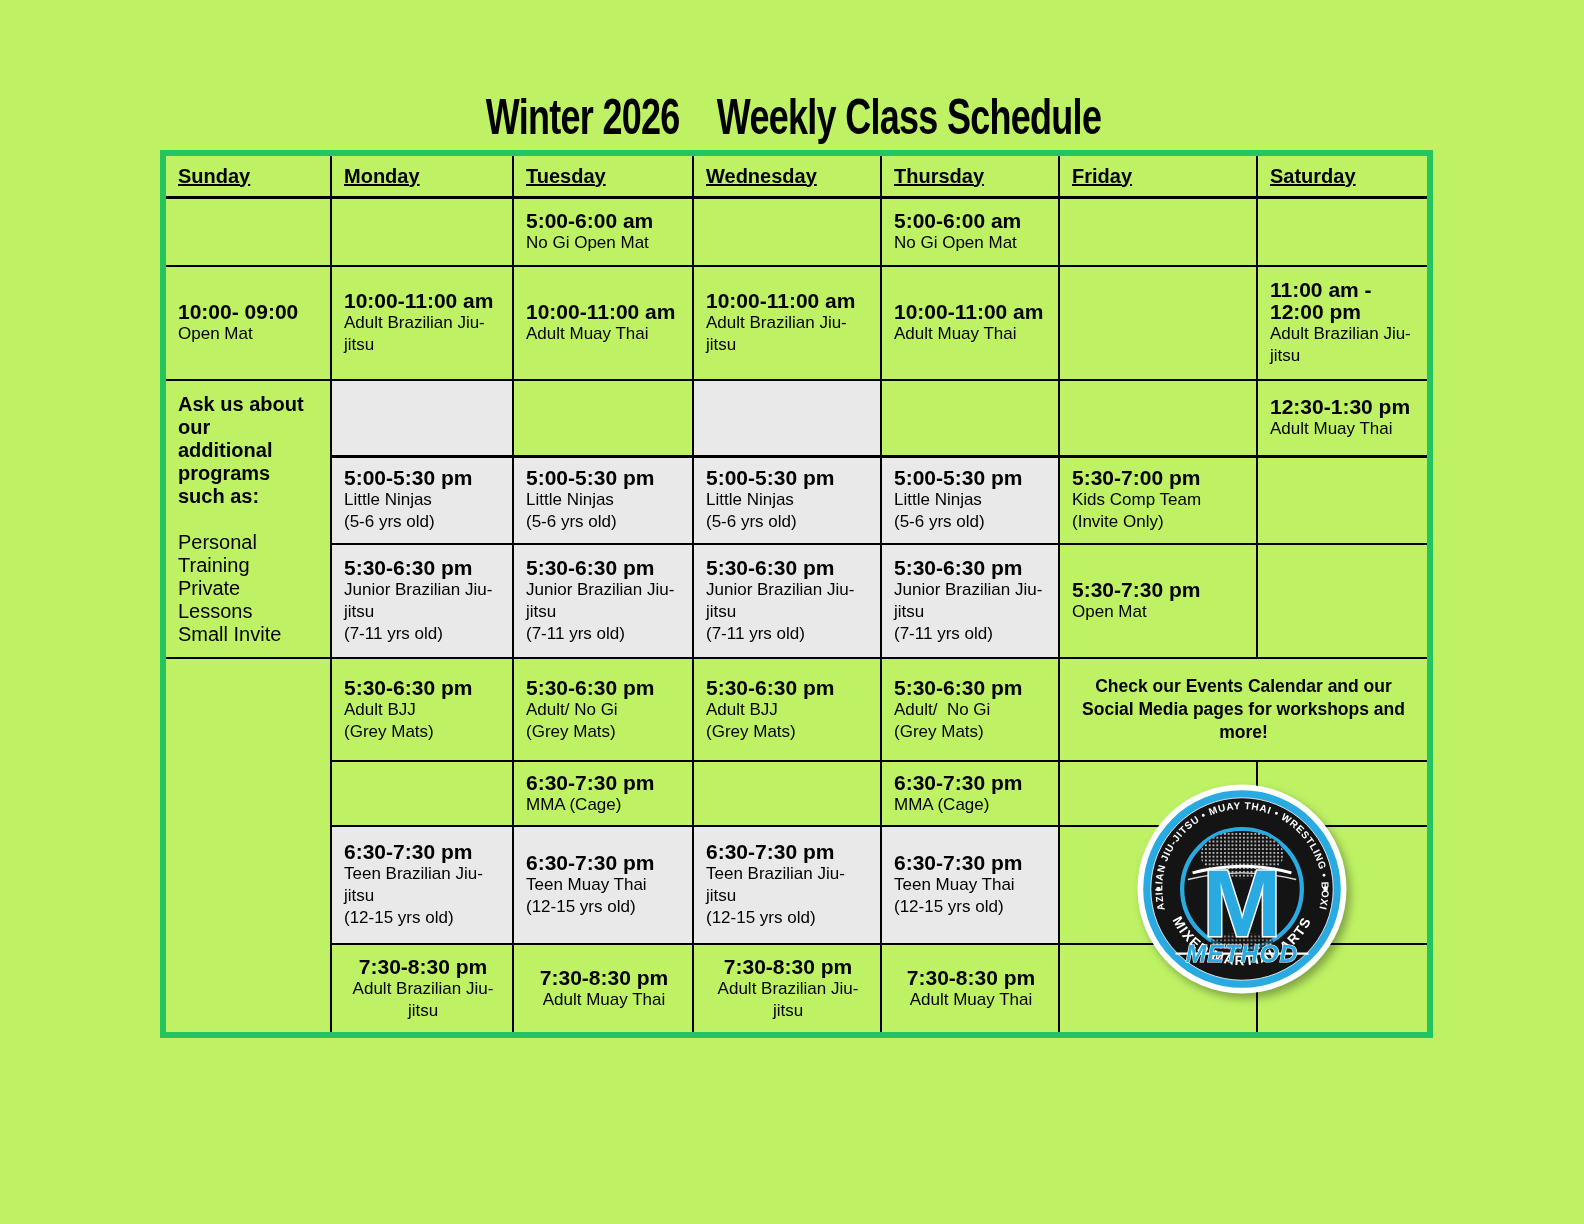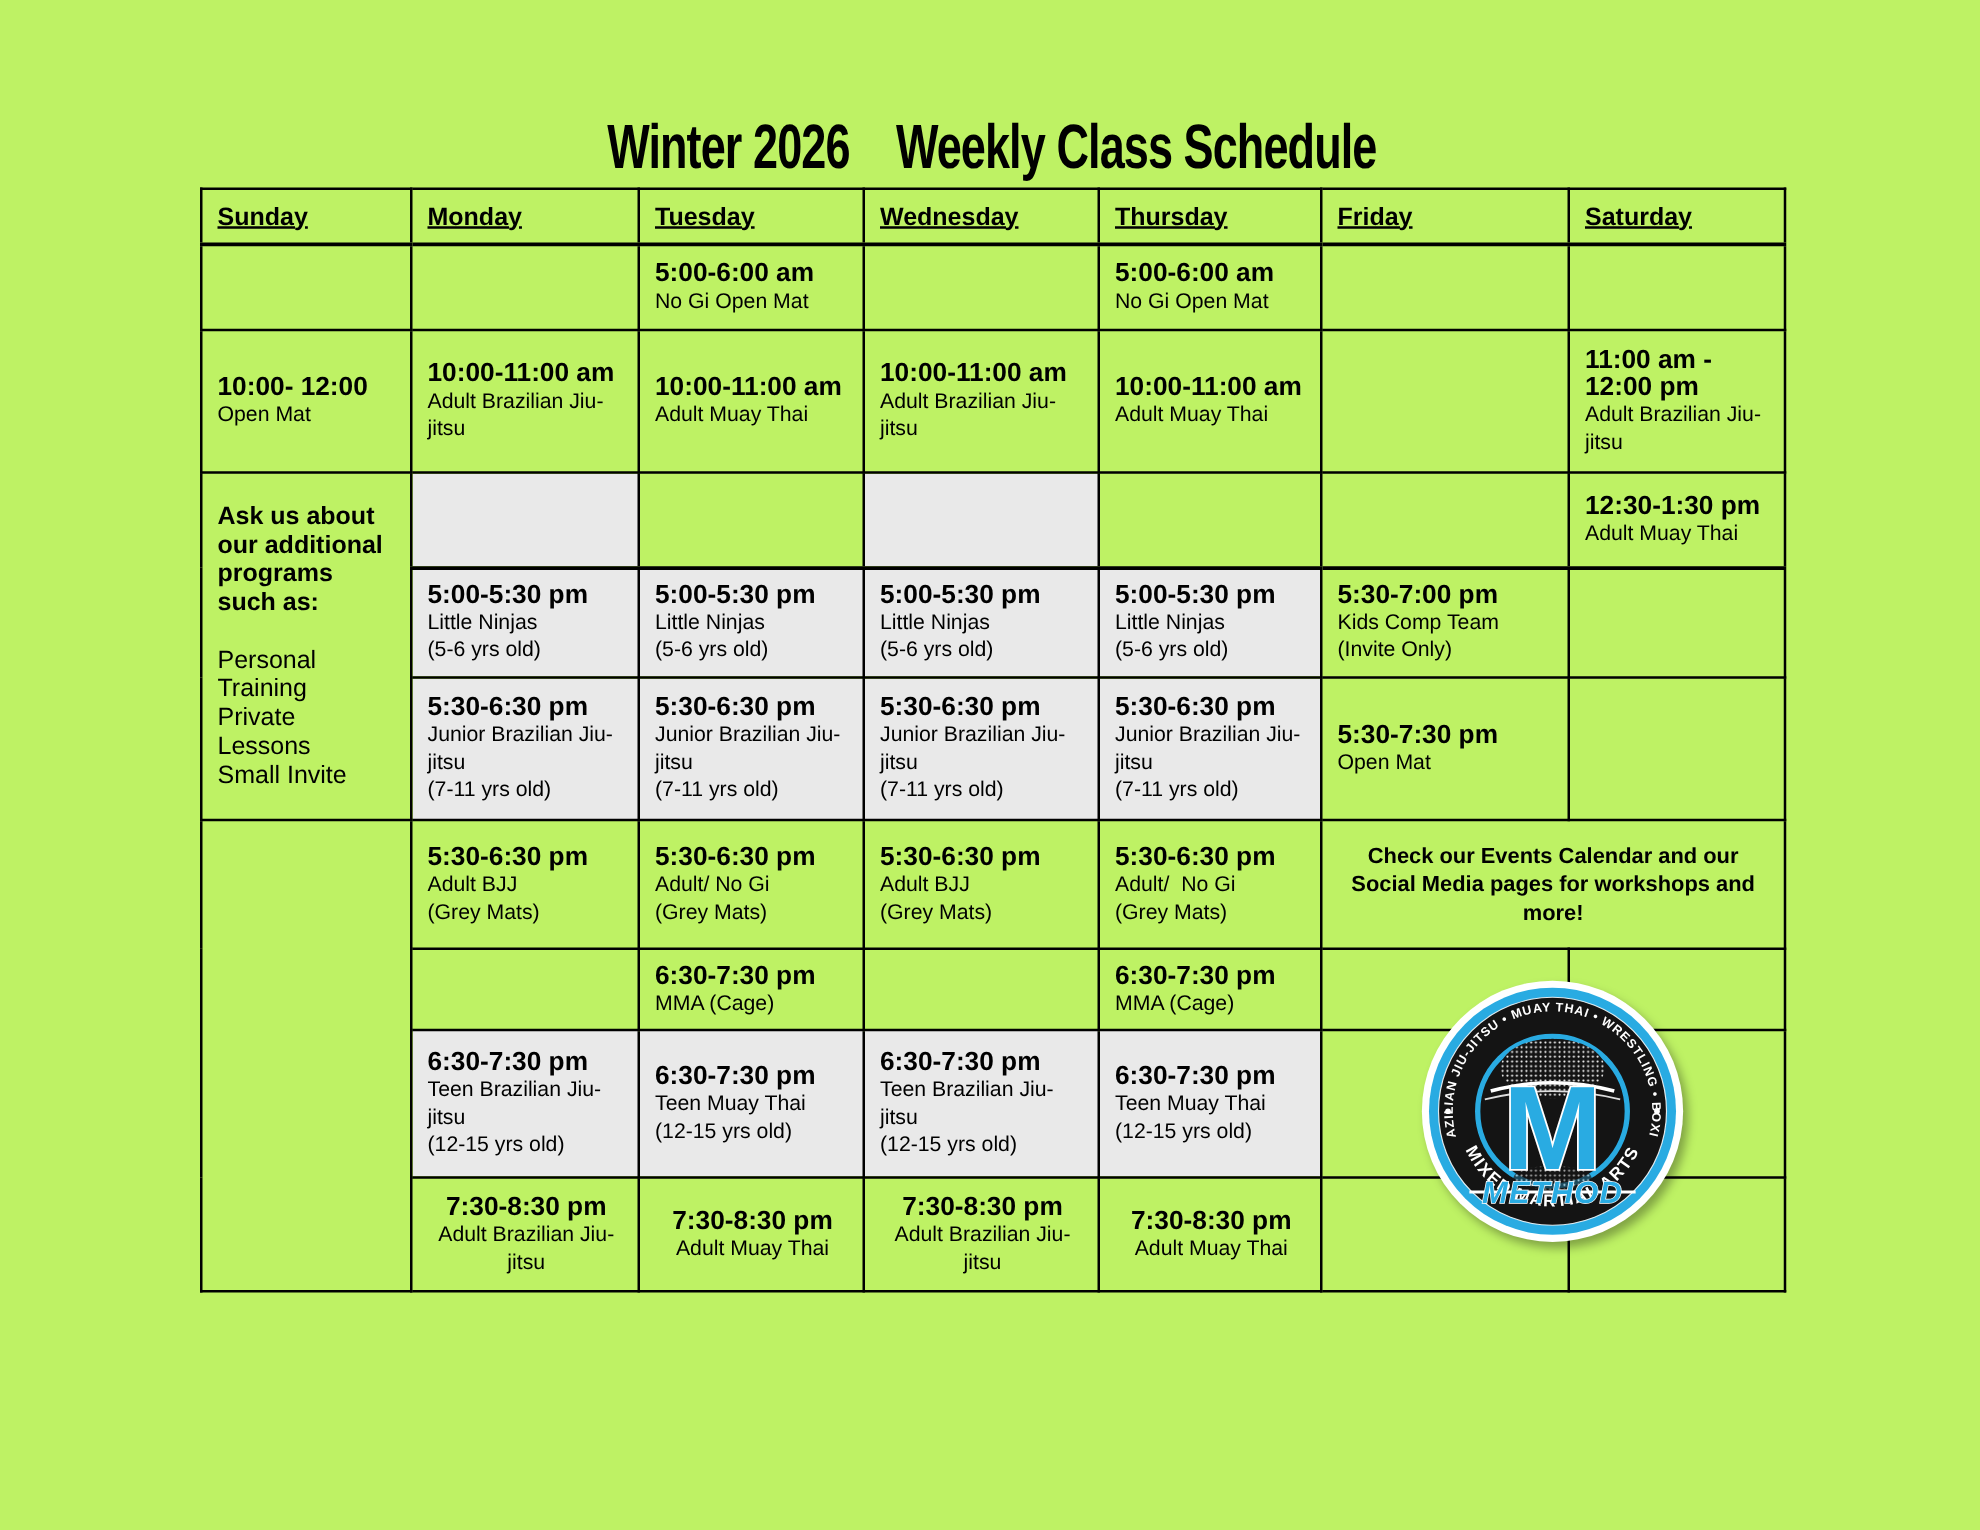--- a/index.html
+++ b/index.html
@@ -9,21 +9,21 @@
     font-family:"Liberation Sans",sans-serif;color:#000;
   }
   .title{
     position:absolute;left:160px;top:88px;width:1267px;margin:0;
     text-align:center;font-weight:bold;font-size:50px;letter-spacing:-1px;
     white-space:pre;transform:scaleX(.72);transform-origin:center;
   }
   table.schedule{
     position:absolute;left:160px;top:150px;width:1267px;
     border-collapse:collapse;table-layout:fixed;
-    border:1px solid #22c55e;
+    border:6px solid #22c55e;
   }
   td,th{border:2px solid #000;padding:4px 10px 4px 12px;vertical-align:middle;overflow:hidden;}
   th{
     text-align:left;vertical-align:bottom;font-size:20px;font-weight:bold;
     text-decoration:underline;text-decoration-thickness:2px;padding-bottom:8px;
     border-bottom-width:3px;
   }
   tr.hr{height:44px;}
   tr.r1{height:69px;}  tr.r2{height:114px;} tr.r3{height:76px;}
   tr.r4{height:88px;}  tr.r5{height:114px;} tr.r6{height:103px;}
@@ -82,21 +82,21 @@
       <td class="cell">
         <div class="t">5:00-6:00 am</div>
         <div class="n">No Gi Open Mat</div>
       </td>
       <td class="cell"></td>
       <td class="cell"></td>
     </tr>
 
     <tr class="r2">
       <td class="cell">
-        <div class="t">10:00- 12:00</div>
+        <div class="t">10:00- 09:00</div>
         <div class="n">Open Mat</div>
       </td>
       <td class="cell">
         <div class="t">10:00-11:00 am</div>
         <div class="n">Adult Brazilian Jiu-jitsu</div>
       </td>
       <td class="cell">
         <div class="t">10:00-11:00 am</div>
         <div class="n">Adult Muay Thai</div>
       </td>

